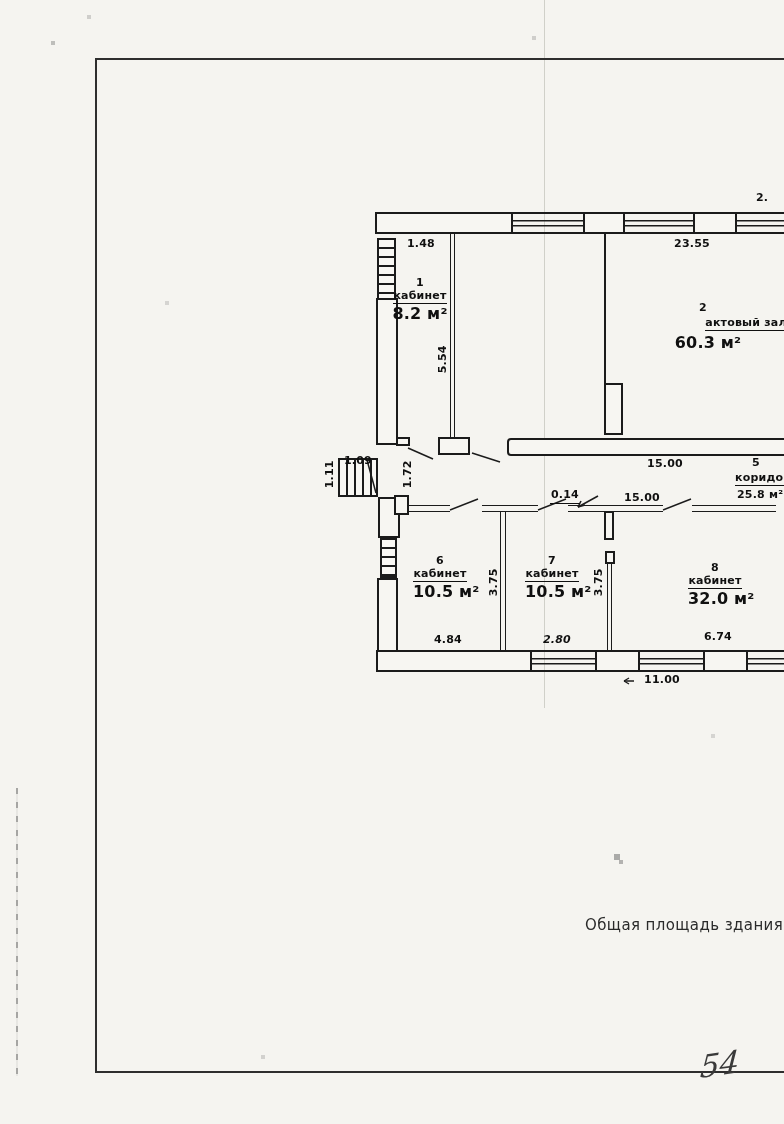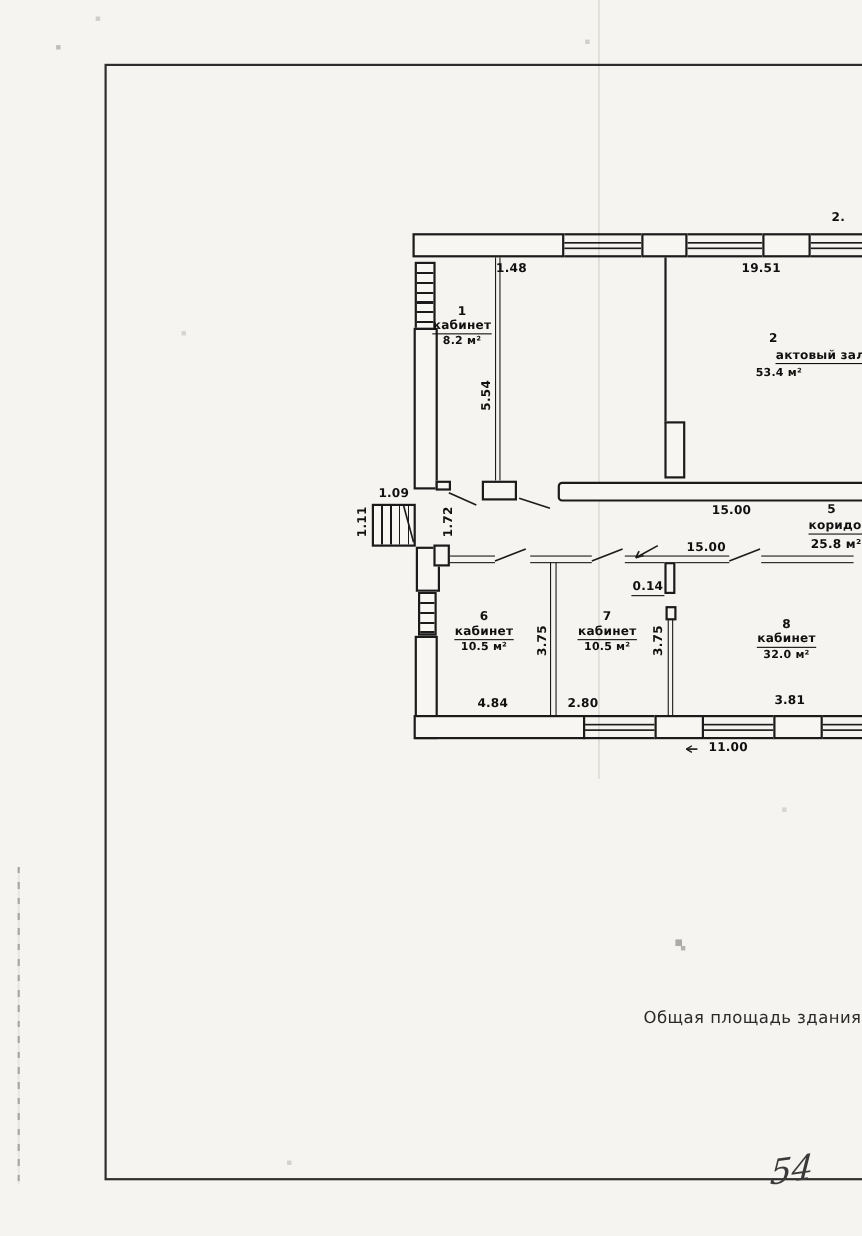--- a/index.html
+++ b/index.html
@@ -25,21 +25,21 @@
   .ladder{position:absolute;border:2px solid #1b1b1b;background-color:#f8f7f3;
        background-image:repeating-linear-gradient(to bottom,transparent 0 7px,#1b1b1b 7px 9px);}
   .stairs{position:absolute;border:2px solid #1b1b1b;background-color:#f8f7f3;
        background-image:repeating-linear-gradient(to right,transparent 0 6.5px,#1b1b1b 6.5px 8px);}
   .dlv{position:absolute;border-left:1.5px solid #1b1b1b;border-right:1.5px solid #1b1b1b;}
   .w2{position:absolute;height:7px;border-top:1.5px solid #1b1b1b;border-bottom:1.5px solid #1b1b1b;}
   .lbl{position:absolute;font-weight:700;font-size:11px;letter-spacing:.2px;white-space:nowrap;
        color:#101010;text-align:center;line-height:1.15;}
   .ul{border-bottom:1.5px solid #101010;padding-bottom:1px;}
   .rot{transform:rotate(-90deg);}
-  .area{font-size:10px;}
+  .area{font-size:16px;}
   .footer-text{position:absolute;left:585px;top:916px;font-size:15px;letter-spacing:.4px;
        color:#2a2a2a;white-space:nowrap;font-weight:400;}
   .pageno{position:absolute;left:700px;top:1046px;font-family:"DejaVu Serif",serif;
        font-style:italic;font-size:31px;color:#3a3a3a;transform:rotate(-8deg) skewX(-12deg);}
   svg.lines{position:absolute;left:0;top:0;pointer-events:none;}
 </style>
 </head>
 <body>
 
 <div class="page">
@@ -97,44 +97,44 @@
     <line x1="538" y1="510" x2="566" y2="499" stroke="#1b1b1b" stroke-width="1.5"></line>
     <line x1="663" y1="510" x2="691" y2="499" stroke="#1b1b1b" stroke-width="1.5"></line>
     <line x1="598" y1="496" x2="578" y2="507" stroke="#1b1b1b" stroke-width="1.5"></line>
     <line x1="578" y1="507" x2="585" y2="505" stroke="#1b1b1b" stroke-width="1.5"></line>
     <line x1="578" y1="507" x2="581" y2="501" stroke="#1b1b1b" stroke-width="1.5"></line>
     <line x1="624" y1="681" x2="634" y2="681" stroke="#1b1b1b" stroke-width="1.5"></line>
     <line x1="624" y1="681" x2="629" y2="678" stroke="#1b1b1b" stroke-width="1.2"></line>
     <line x1="624" y1="681" x2="629" y2="684" stroke="#1b1b1b" stroke-width="1.2"></line>
   </svg>
 
-  <div class="lbl" style="left:401px;top:238px;width:40px;margin-left:44px;">1.48</div>
-  <div class="lbl" style="left:667px;top:238px;width:50px;">19.51</div>
+  <div class="lbl" style="left:401px;top:238px;width:40px;">1.48</div>
+  <div class="lbl" style="left:667px;top:238px;width:50px;">23.55</div>
   <div class="lbl" style="left:756px;top:192px;width:40px;text-align:left;">2.</div>
   <div class="lbl rot" style="left:425px;top:353px;width:36px;">5.54</div>
   <div class="lbl" style="left:635px;top:458px;width:60px;">15.00</div>
-  <div class="lbl ul" style="left:574px;top:489px;width:30px;margin-top:38px;">0.14</div>
+  <div class="lbl ul" style="left:550px;top:489px;width:30px;">0.14</div>
   <div class="lbl" style="left:620px;top:492px;width:44px;">15.00</div>
-  <div class="lbl" style="left:338px;top:443px;width:40px;">1.09</div>
+  <div class="lbl" style="left:338px;top:455px;width:40px;">1.09</div>
   <div class="lbl rot" style="left:312px;top:468px;width:36px;">1.11</div>
   <div class="lbl rot" style="left:390px;top:468px;width:36px;">1.72</div>
   <div class="lbl rot" style="left:476px;top:576px;width:36px;">3.75</div>
   <div class="lbl rot" style="left:581px;top:576px;width:36px;">3.75</div>
   <div class="lbl" style="left:426px;top:634px;width:44px;">4.84</div>
-  <div class="lbl" style="left:508px;top:634px;width:44px;">2.80</div>
-  <div class="lbl" style="left:696px;top:631px;width:44px;">3.81</div>
+  <div class="lbl" style="left:535px;top:634px;width:44px;font-style:italic;">2.80</div>
+  <div class="lbl" style="left:696px;top:631px;width:44px;">6.74</div>
   <div class="lbl" style="left:638px;top:674px;width:48px;">11.00</div>
 
   <div class="lbl" style="left:400px;top:277px;width:40px;">1</div>
   <div class="lbl" style="left:392px;top:290px;width:56px;"><span class="ul">кабинет</span></div>
   <div class="lbl area" style="left:392px;top:305px;width:56px;">8.2 м²</div>
 
   <div class="lbl" style="left:683px;top:302px;width:40px;">2</div>
   <div class="lbl" style="left:704px;top:317px;width:84px;"><span class="ul">актовый зал</span></div>
-  <div class="lbl area" style="left:666px;top:334px;width:84px;">53.4 м²</div>
+  <div class="lbl area" style="left:666px;top:334px;width:84px;">60.3 м²</div>
 
   <div class="lbl" style="left:736px;top:457px;width:40px;">5</div>
   <div class="lbl" style="left:735px;top:472px;width:80px;text-align:left;"><span class="ul">коридор</span></div>
   <div class="lbl area" style="left:737px;top:489px;width:70px;text-align:left;font-size:11px;">25.8 м²</div>
 
   <div class="lbl" style="left:418px;top:555px;width:44px;">6</div>
   <div class="lbl" style="left:413px;top:568px;width:54px;"><span class="ul">кабинет</span></div>
   <div class="lbl area" style="left:413px;top:583px;width:54px;">10.5 м²</div>
 
   <div class="lbl" style="left:530px;top:555px;width:44px;">7</div>

